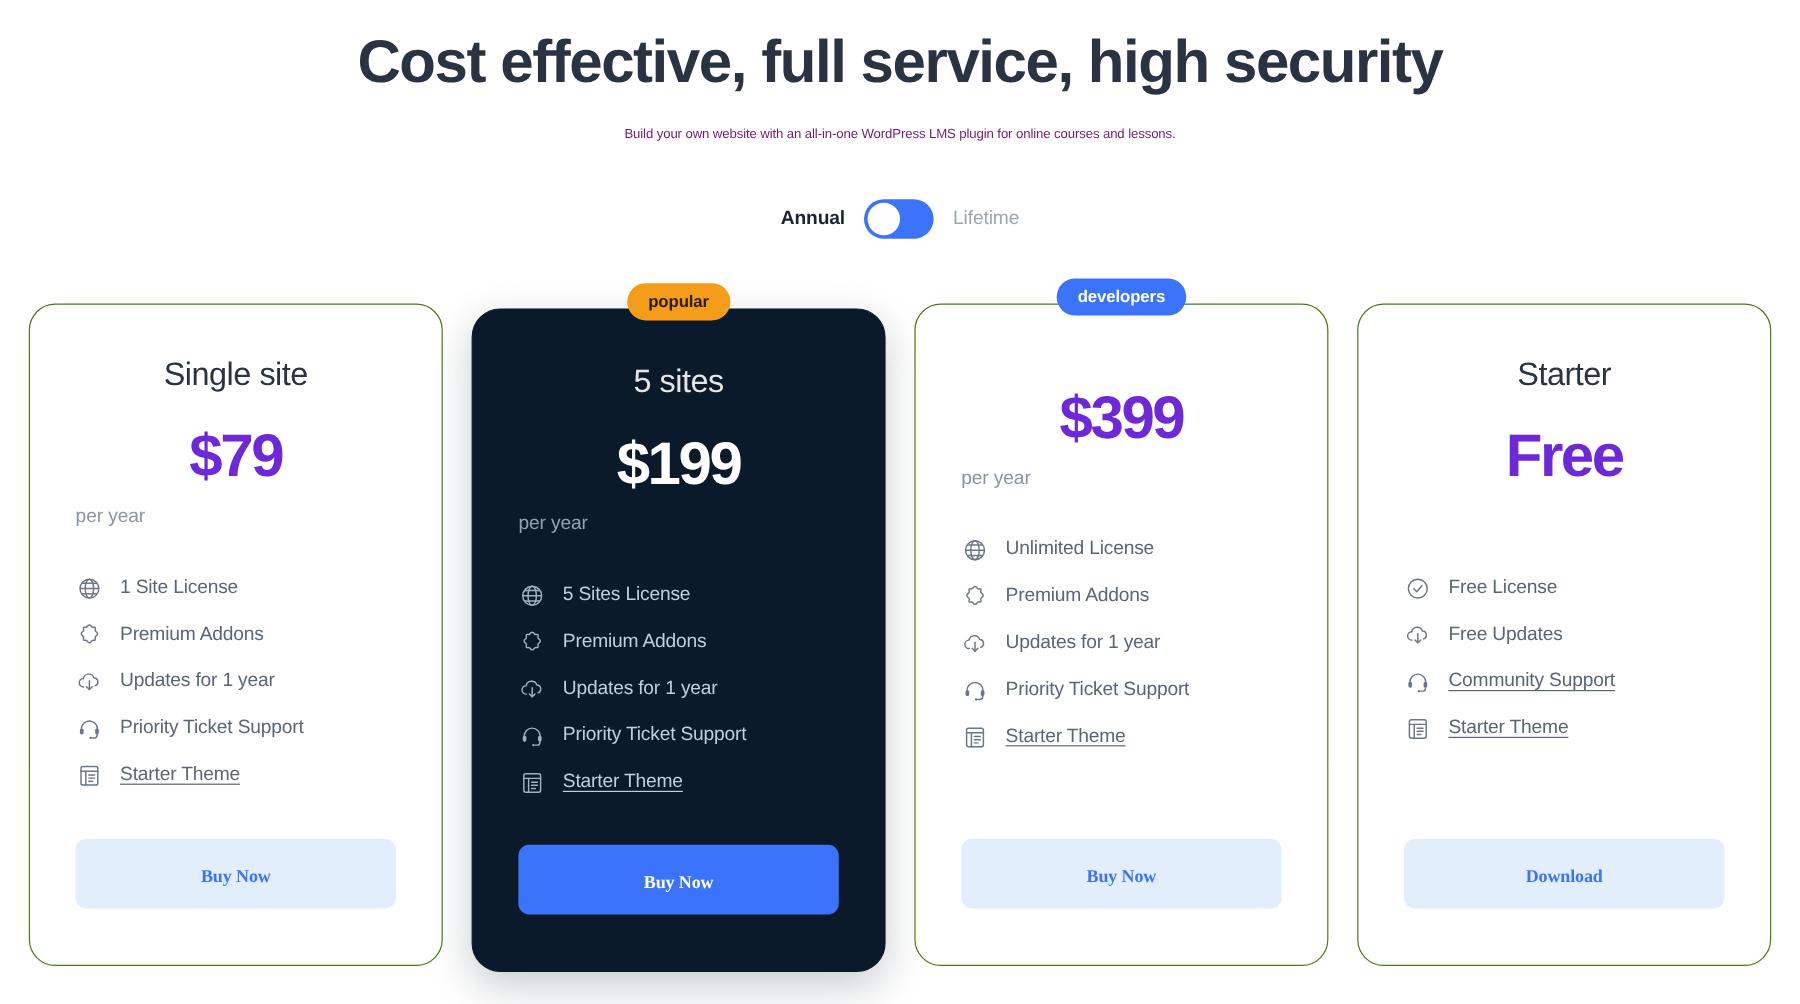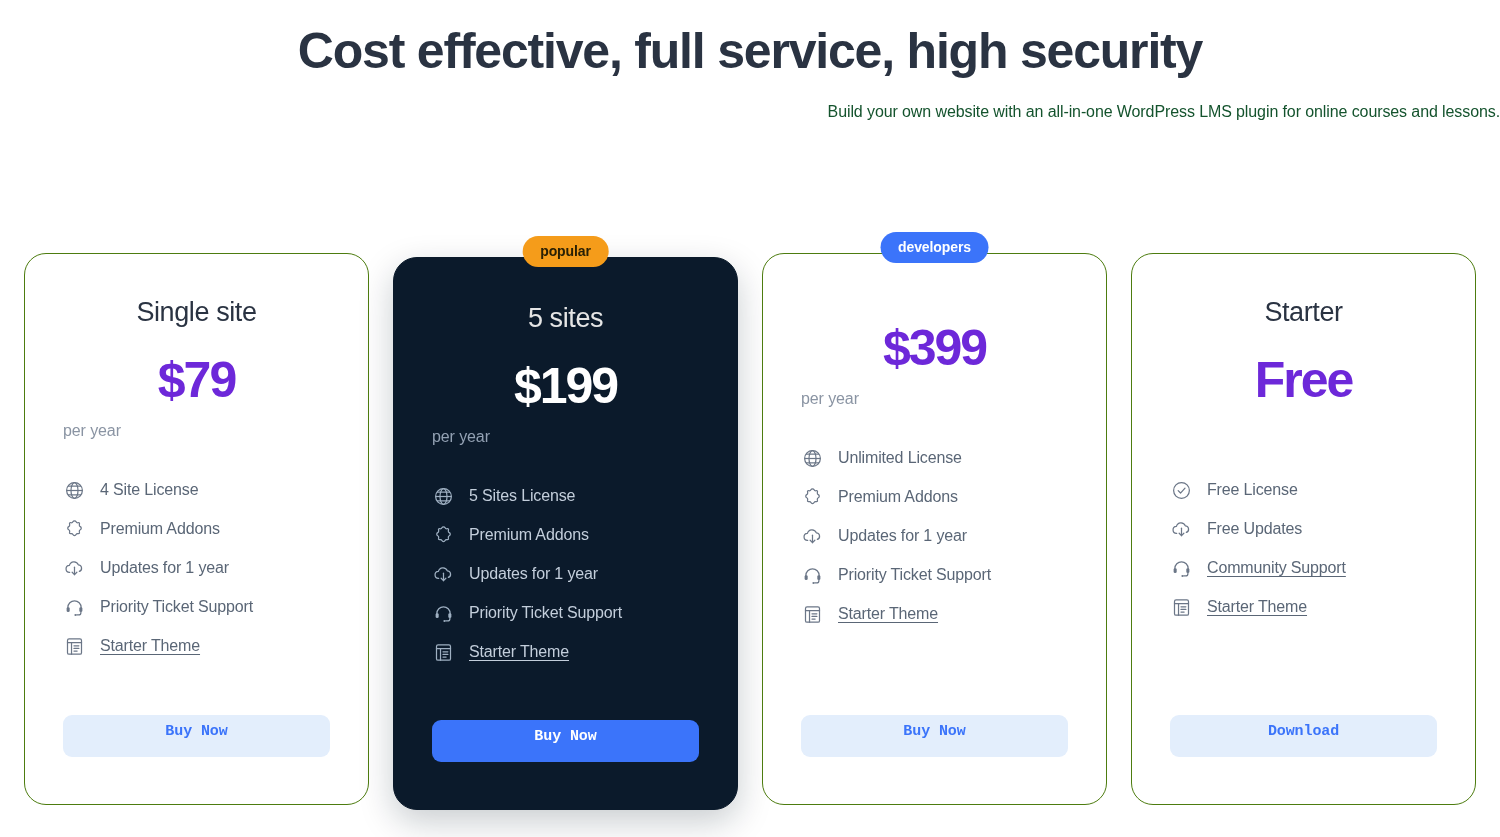--- a/index.html
+++ b/index.html
@@ -33,25 +33,24 @@
     font-size: 50px;
     line-height: 62px;
     font-weight: 700;
     letter-spacing: -1.2px;
     color: #2A3342;
     white-space: nowrap;
   }
 
   .page-subtitle {
     margin-top: 18px;
-    font-size: 16px;
+    font-size: 11px;
     line-height: 24px;
-    color: #14532d;
+    color: #701a75;
     letter-spacing: -0.1px;
-    text-align: right;
   }
 
   
   .billing-toggle {
     margin-top: 42px;
     display: flex;
     align-items: center;
     justify-content: center;
     gap: 16px;
   }
@@ -225,22 +224,22 @@
   .cta-wrap {
     margin-top: auto;
     padding-bottom: 47px;
   }
 
   .cta-button {
     display: block;
     width: 100%;
     border: none;
     border-radius: 9px;
-    padding: 8px 0 17px 0;
-    font-family: Liberation Mono, monospace;
+    padding: 24px 0 17px 0;
+    font-family: Liberation Serif, serif;
     font-size: 15px;
     font-weight: 700;
     letter-spacing: -0.1px;
     cursor: pointer;
     background: #E3EEFC;
     color: #3B74FA;
   }
   .cta-button.primary {
     background: #3B74FA;
     color: #ffffff;
@@ -249,38 +248,45 @@
 </head>
 <body>
 
 <div class="page">
 
   <div class="header">
     <h1 class="page-title">Cost effective, full service, high security</h1>
     <p class="page-subtitle">Build your own website with an all-in-one WordPress LMS plugin for online courses and lessons.</p>
   </div>
 
+  <div class="billing-toggle">
+    <span class="billing-label active">Annual</span>
+    <div class="toggle-switch">
+      <div class="toggle-knob"></div>
+    </div>
+    <span class="billing-label inactive">Lifetime</span>
+  </div>
 
   <div class="cards" id="cards-container">
       <div class="card">
         <div class="plan-name">Single site</div>
         <div class="plan-price">$79</div>
         <div class="plan-period">per year</div>
         <ul class="features">
           <li class="feature">
             <span class="feature-icon">
               <svg width="21" height="21" viewBox="0 0 24 24" fill="none" stroke="currentColor" stroke-width="1.4">
                 <circle cx="12" cy="12" r="9"></circle>
                 <ellipse cx="12" cy="12" rx="4" ry="9"></ellipse>
                 <line x1="3" y1="12" x2="21" y2="12"></line>
                 <line x1="4.6" y1="7" x2="19.4" y2="7"></line>
                 <line x1="4.6" y1="17" x2="19.4" y2="17"></line>
               </svg>
             </span>
-            <span class="feature-text">4 Site License</span>
+            <span class="feature-text">1 Site License</span>
           </li>
           <li class="feature">
             <span class="feature-icon">
               <svg width="21" height="21" viewBox="0 0 24 24" fill="none" stroke="currentColor" stroke-width="1.4" stroke-linejoin="round">
                 <path d="M10.2 3.2a2 2 0 0 1 3.6 0 2 2 0 0 0 2.1 1.1l.7-.1a1 1 0 0 1 1.1 1.2l-.2 1.2a2 2 0 0 0 1.1 2.1 2 2 0 0 1 0 3.6 2 2 0 0 0-1.1 2.1l.2 1.2a1 1 0 0 1-1.1 1.2l-.7-.1a2 2 0 0 0-2.1 1.1 2 2 0 0 1-3.6 0 2 2 0 0 0-2.1-1.1l-.7.1a1 1 0 0 1-1.1-1.2l.2-1.2a2 2 0 0 0-1.1-2.1 2 2 0 0 1 0-3.6 2 2 0 0 0 1.1-2.1l-.2-1.2a1 1 0 0 1 1.1-1.2l.7.1a2 2 0 0 0 2.1-1.1z"></path>
               </svg>
             </span>
             <span class="feature-text">Premium Addons</span>
           </li>
           <li class="feature">

